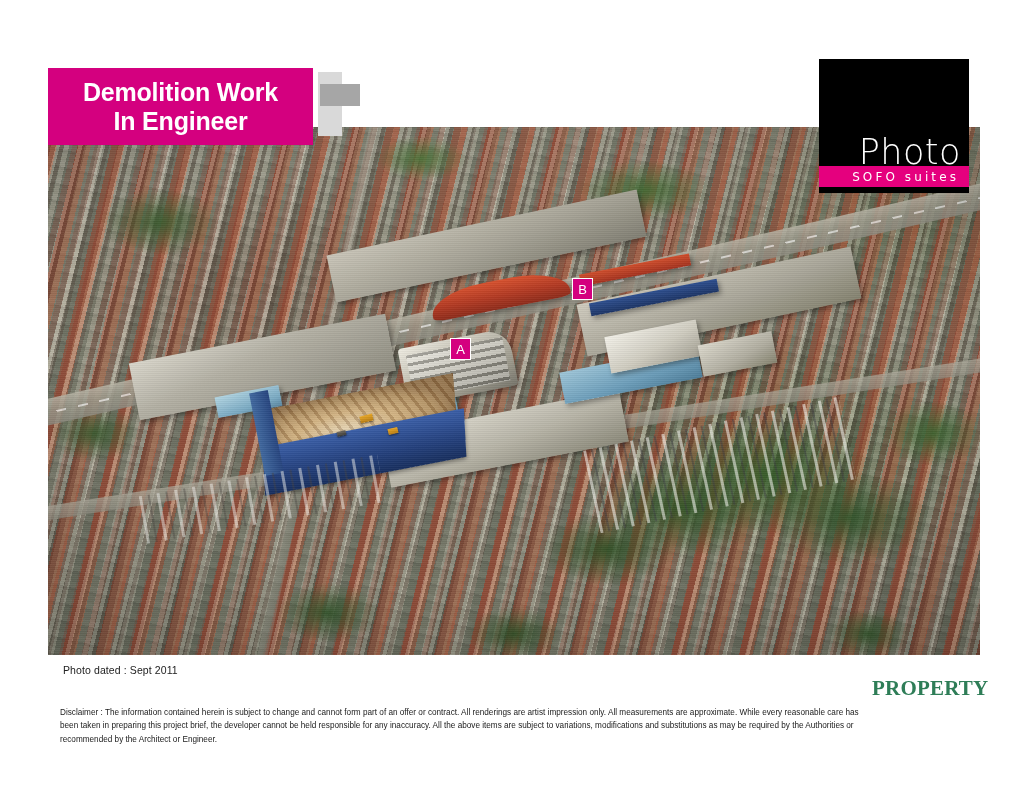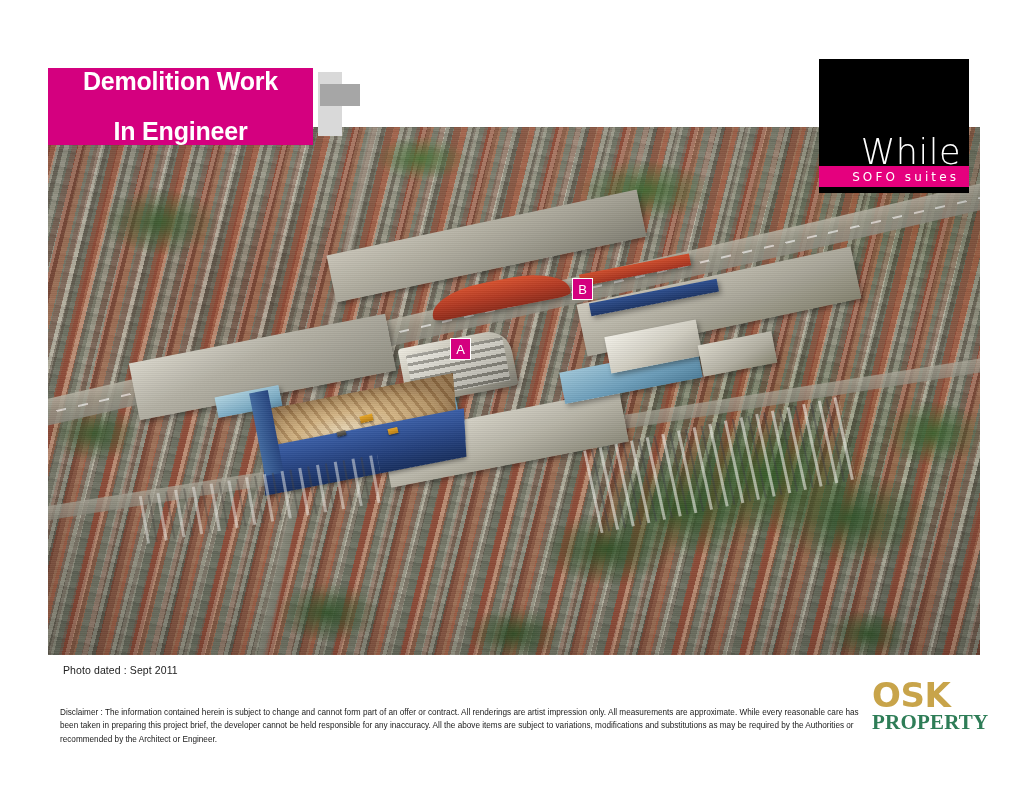--- a/index.html
+++ b/index.html
@@ -335,21 +335,21 @@
     position: absolute;
     left: 48px;
     top: 68px;
     width: 265px;
     height: 77px;
     background: #d4007f;
     color: #ffffff;
     display: flex;
     flex-direction: column;
     align-items: center;
-    justify-content: space-between;
+    justify-content: center;
     gap: 2px;
   }
   .banner-line {
     font-size: 25px;
     font-weight: bold;
     letter-spacing: -0.2px;
     line-height: 1.08;
     white-space: nowrap;
   }
 
@@ -493,27 +493,26 @@
 
   <div class="decor-grey-light"></div>
   <div class="decor-grey-dark"></div>
 
   <div class="banner">
     <div class="banner-line">Demolition Work</div>
     <div class="banner-line">In Engineer</div>
   </div>
 
   <div class="atria-logo">
-    <div class="atria-word">While</div>
+    <div class="atria-word">Photo</div>
     <div class="atria-bar"></div>
     <div class="atria-sub">SOFO suites</div>
   </div>
 
   <div class="photo-caption">Photo dated : Sept 2011</div>
 
   <div class="disclaimer">Disclaimer : The information contained herein is subject to change and cannot form part of an offer or contract. All renderings are artist impression only. All measurements are approximate. While every reasonable care has been taken in preparing this project brief, the developer cannot be held responsible for any inaccuracy. All the above items are subject to variations, modifications and substitutions as may be required by the Authorities or recommended by the Architect or Engineer.</div>
 
   <div class="osk-logo">
-    <div class="osk-top">OSK</div>
     <div class="osk-bottom">PROPERTY</div>
   </div>
 
 </div>
 
 </body></html>

